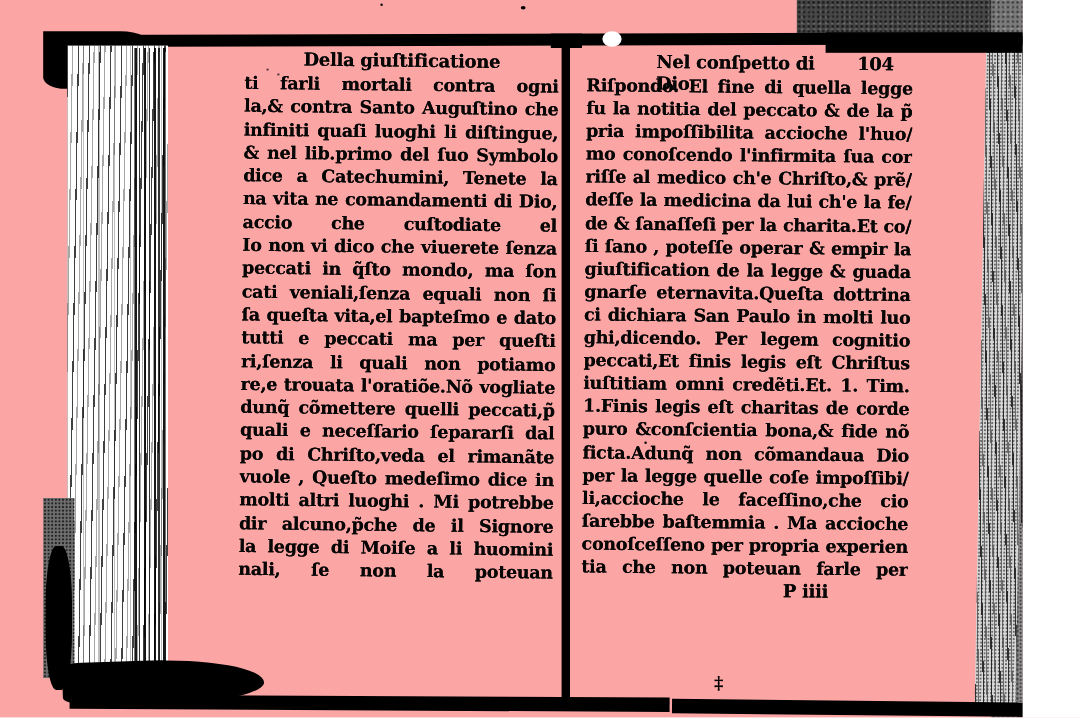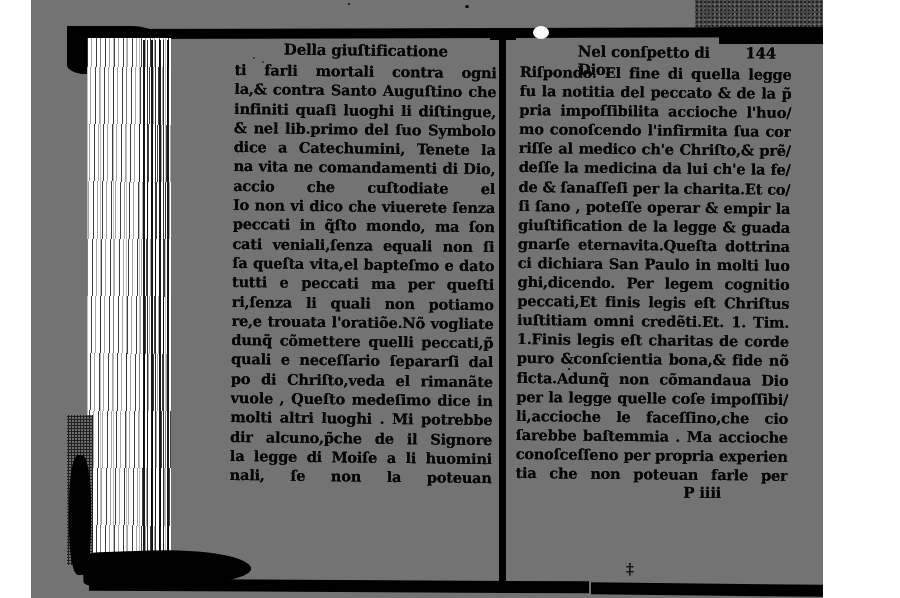--- a/index.html
+++ b/index.html
@@ -1,18 +1,18 @@
 <!DOCTYPE html>
 <html><head>
 <meta charset="utf-8">
 <style>
   html,body{margin:0;padding:0;background:#ffffff;}
   .photo{
-    position:relative; width:792px; height:598px; overflow:hidden;
-    background:#737373; font-family:"DejaVu Serif", serif;margin-left:31px;
+    position:relative; width:852px; height:598px; overflow:hidden;
+    background:#fca5a5; font-family:"DejaVu Serif", serif;
   }
   .abs{position:absolute;}
 
   
   .wall-top{
     left:664px; top:0; width:236px; height:37px; background:#474747;
     background-image:radial-gradient(rgba(0,0,0,.55) 1px, transparent 1.3px),
                      radial-gradient(rgba(255,255,255,.20) 1px, transparent 1.3px);
     background-size:4px 4px,5px 5px; background-position:0 0,2px 2px;
   }
@@ -133,21 +133,21 @@
         <div class="tl">molti altri luoghi . Mi potrebbe</div>
         <div class="tl">dir alcuno,p̃che de il Signore quel</div>
         <div class="tl">la legge di Moiſe a li huomini car/</div>
         <div class="tl">nali, ſe non la poteuan oſſeruare?</div>
       </div>
   </div>
 
   <div class="abs page page-right">
     <div class="pheader-row">
       <span>Nel conſpetto di Dio.</span>
-      <span class="pnum">144</span>
+      <span class="pnum">104</span>
     </div>
     <div id="right-lines">
         <div class="tl">Riſpondo. El fine di quella legge</div>
         <div class="tl">fu la notitia del peccato &amp; de la p̃</div>
         <div class="tl">pria impoſſibilita accioche l'huo/</div>
         <div class="tl">mo conoſcendo l'infirmita ſua cor</div>
         <div class="tl">riſſe al medico ch'e Chriſto,&amp; prẽ/</div>
         <div class="tl">deſſe la medicina da lui ch'e la fe/</div>
         <div class="tl">de &amp; ſanaſſeſi per la charita.Et co/</div>
         <div class="tl">ſi ſano , poteſſe operar &amp; empir la</div>

